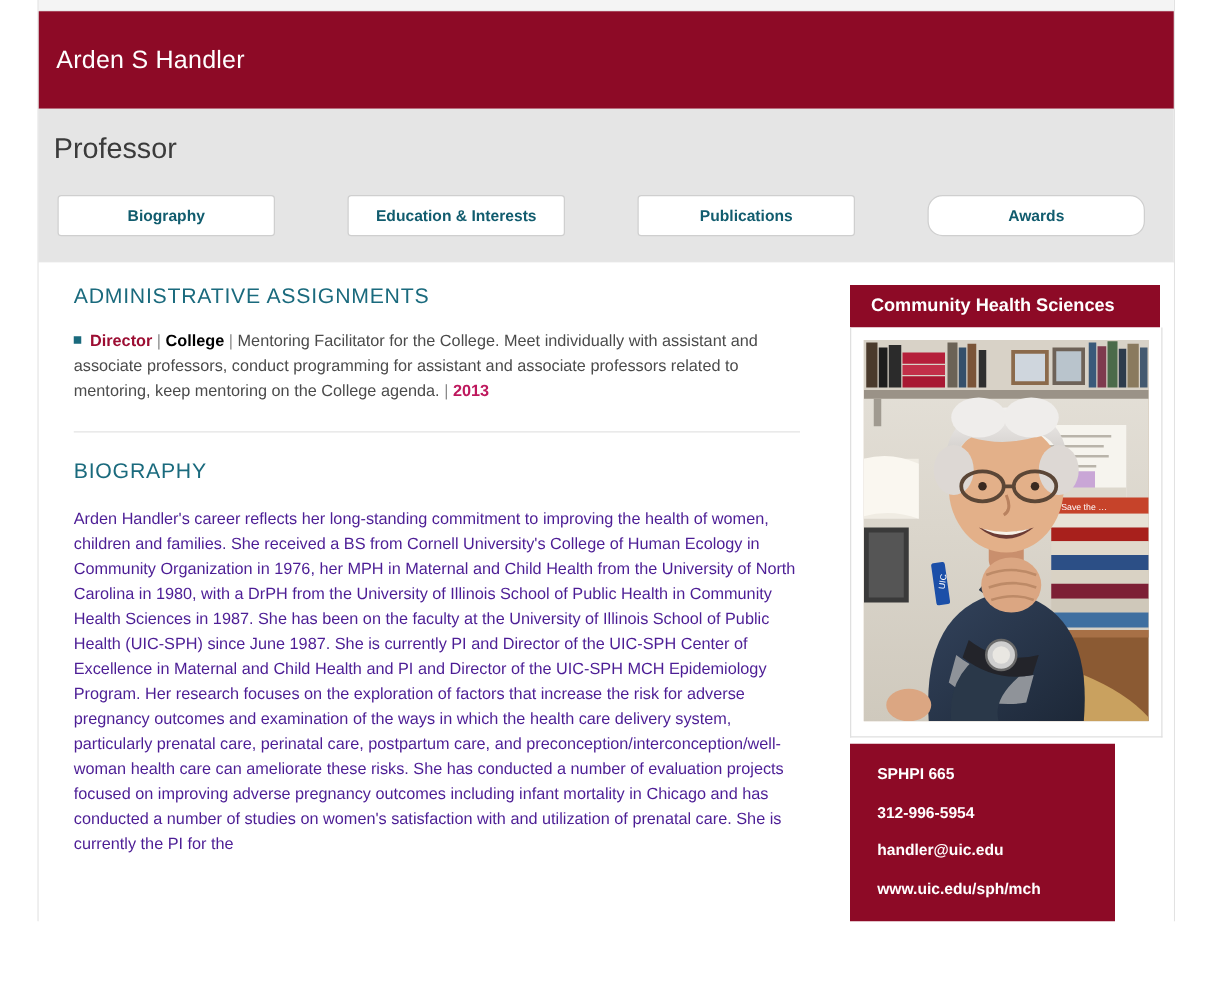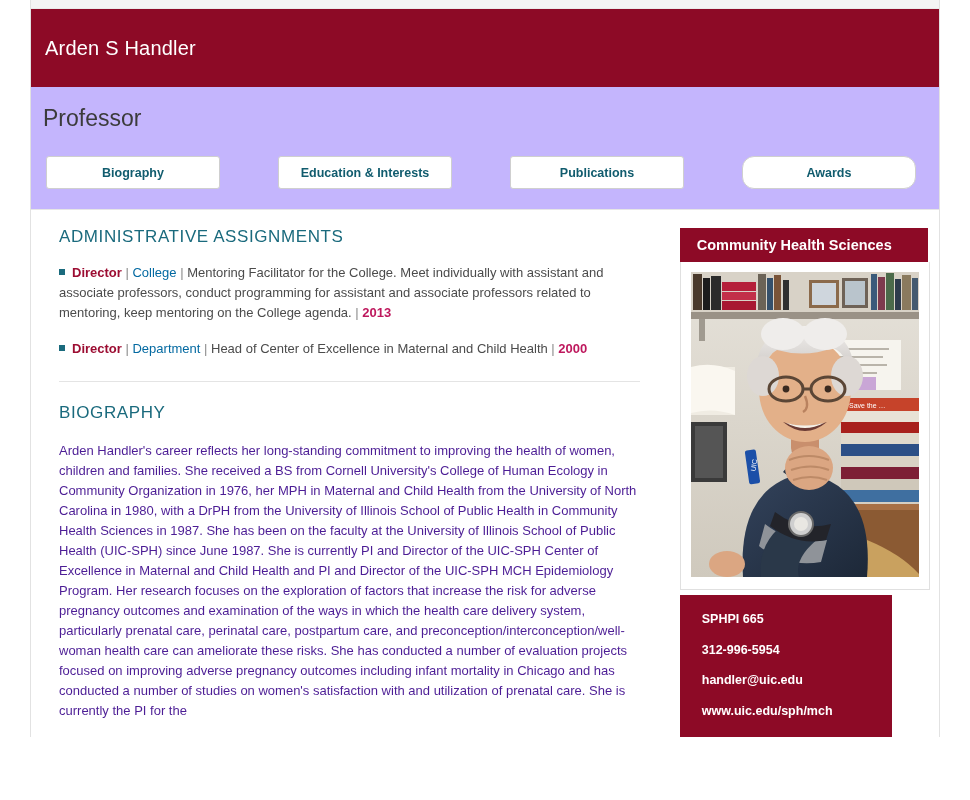--- a/index.html
+++ b/index.html
@@ -54,21 +54,21 @@
     margin: 0;
     color: #ffffff;
     font-size: 20px;
     font-weight: 400;
     letter-spacing: 0.2px;
     line-height: 1;
   }
 
   
   .title-strip {
-    background: #c4b5fd;
+    background: #e5e5e5;
     padding: 20px 0 20px 0;
     border-bottom: 1px solid #e6e6e6;
   }
   .title-strip h2 {
     margin: 0 0 26px 12px;
     font-size: 23px;
     font-weight: 400;
     color: #3b3b3b;
     line-height: 1;
   }
@@ -126,21 +126,21 @@
   }
   .sq-bullet {
     display: inline-block;
     width: 6px;
     height: 6px;
     background: #1a6a7d;
     margin-right: 7px;
     vertical-align: 2px;
   }
   .role   { color: #9c0d32; font-weight: bold; }
-  .scope  { color: #0369a1; font-weight: normal; }
+  .scope  { color: #000000; font-weight: bold; }
   .pipe   { color: #8a8a8a; }
   .year   { color: #be185d; font-weight: bold; }
 
   .divider {
     border: none;
     border-top: 1px solid #e4e4e4;
     margin: 22px 10px 22px 0;
   }
 
   .bio-head {
@@ -237,23 +237,20 @@
     <div class="body-row">
 
       <div class="main-col">
 
         <h3 class="section-head">ADMINISTRATIVE ASSIGNMENTS</h3>
 
         <p class="assignment">
           <span class="sq-bullet"></span><span class="role">Director</span><span class="pipe"> | </span><span class="scope">College</span><span class="pipe"> | </span><span>Mentoring Facilitator for the College. Meet individually with assistant and associate professors, conduct programming for assistant and associate professors related to mentoring, keep mentoring on the College agenda.</span><span class="pipe"> | </span><span class="year">2013</span>
         </p>
 
-        <p class="assignment">
-          <span class="sq-bullet"></span><span class="role">Director</span><span class="pipe"> | </span><span class="scope">Department</span><span class="pipe"> | </span><span>Head of Center of Excellence in Maternal and Child Health</span><span class="pipe"> | </span><span class="year">2000</span>
-        </p>
 
         <hr class="divider">
 
         <h3 class="bio-head">BIOGRAPHY</h3>
 
         <p class="bio-text">Arden Handler's career reflects her long-standing commitment to improving the health of women, children and families. She received a BS from Cornell University's College of Human Ecology in Community Organization in 1976, her MPH in Maternal and Child Health from the University of North Carolina in 1980, with a DrPH from the University of Illinois School of Public Health in Community Health Sciences in 1987. She has been on the faculty at the University of Illinois School of Public Health (UIC-SPH) since June 1987. She is currently PI and Director of the UIC-SPH Center of Excellence in Maternal and Child Health and PI and Director of the UIC-SPH MCH Epidemiology Program. Her research focuses on the exploration of factors that increase the risk for adverse pregnancy outcomes and examination of the ways in which the health care delivery system, particularly prenatal care, perinatal care, postpartum care, and preconception/interconception/well-woman health care can ameliorate these risks. She has conducted a number of evaluation projects focused on improving adverse pregnancy outcomes including infant mortality in Chicago and has conducted a number of studies on women's satisfaction with and utilization of prenatal care. She is currently the PI for the</p>
       </div>
 
       <div class="side-col">
 

